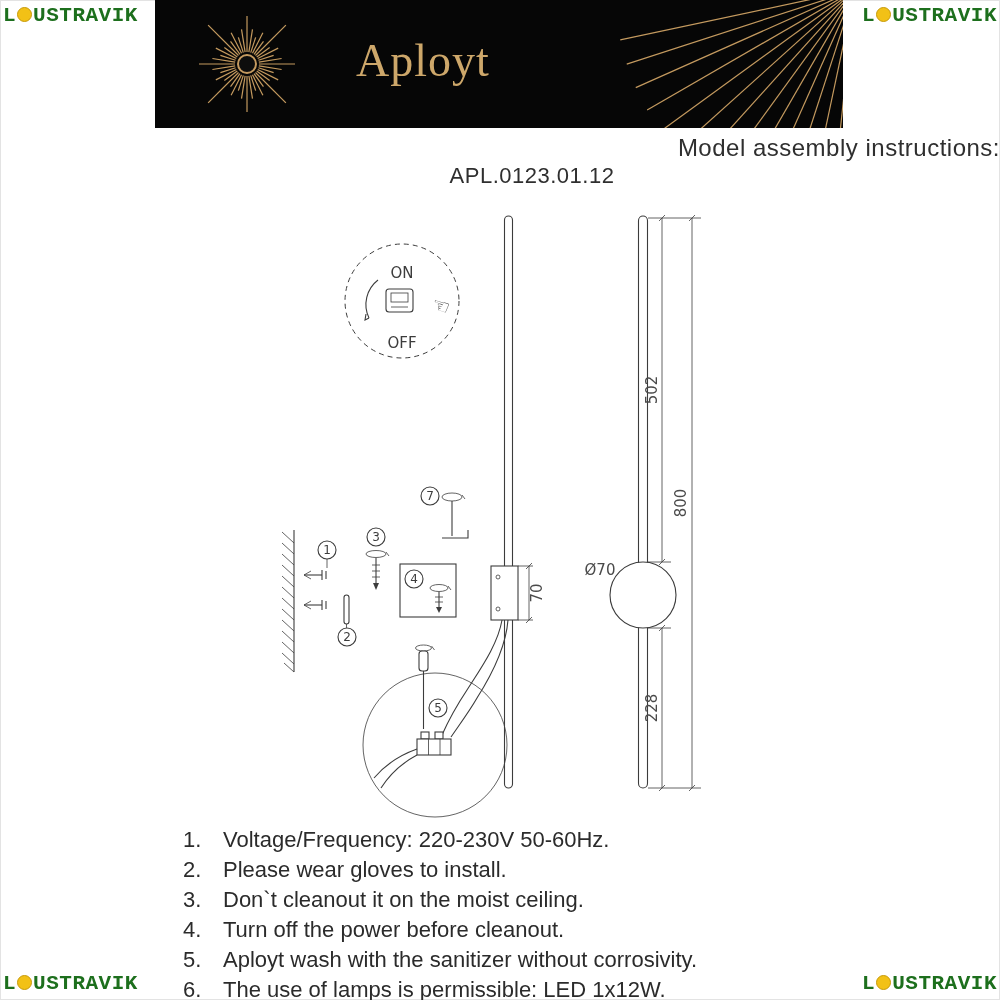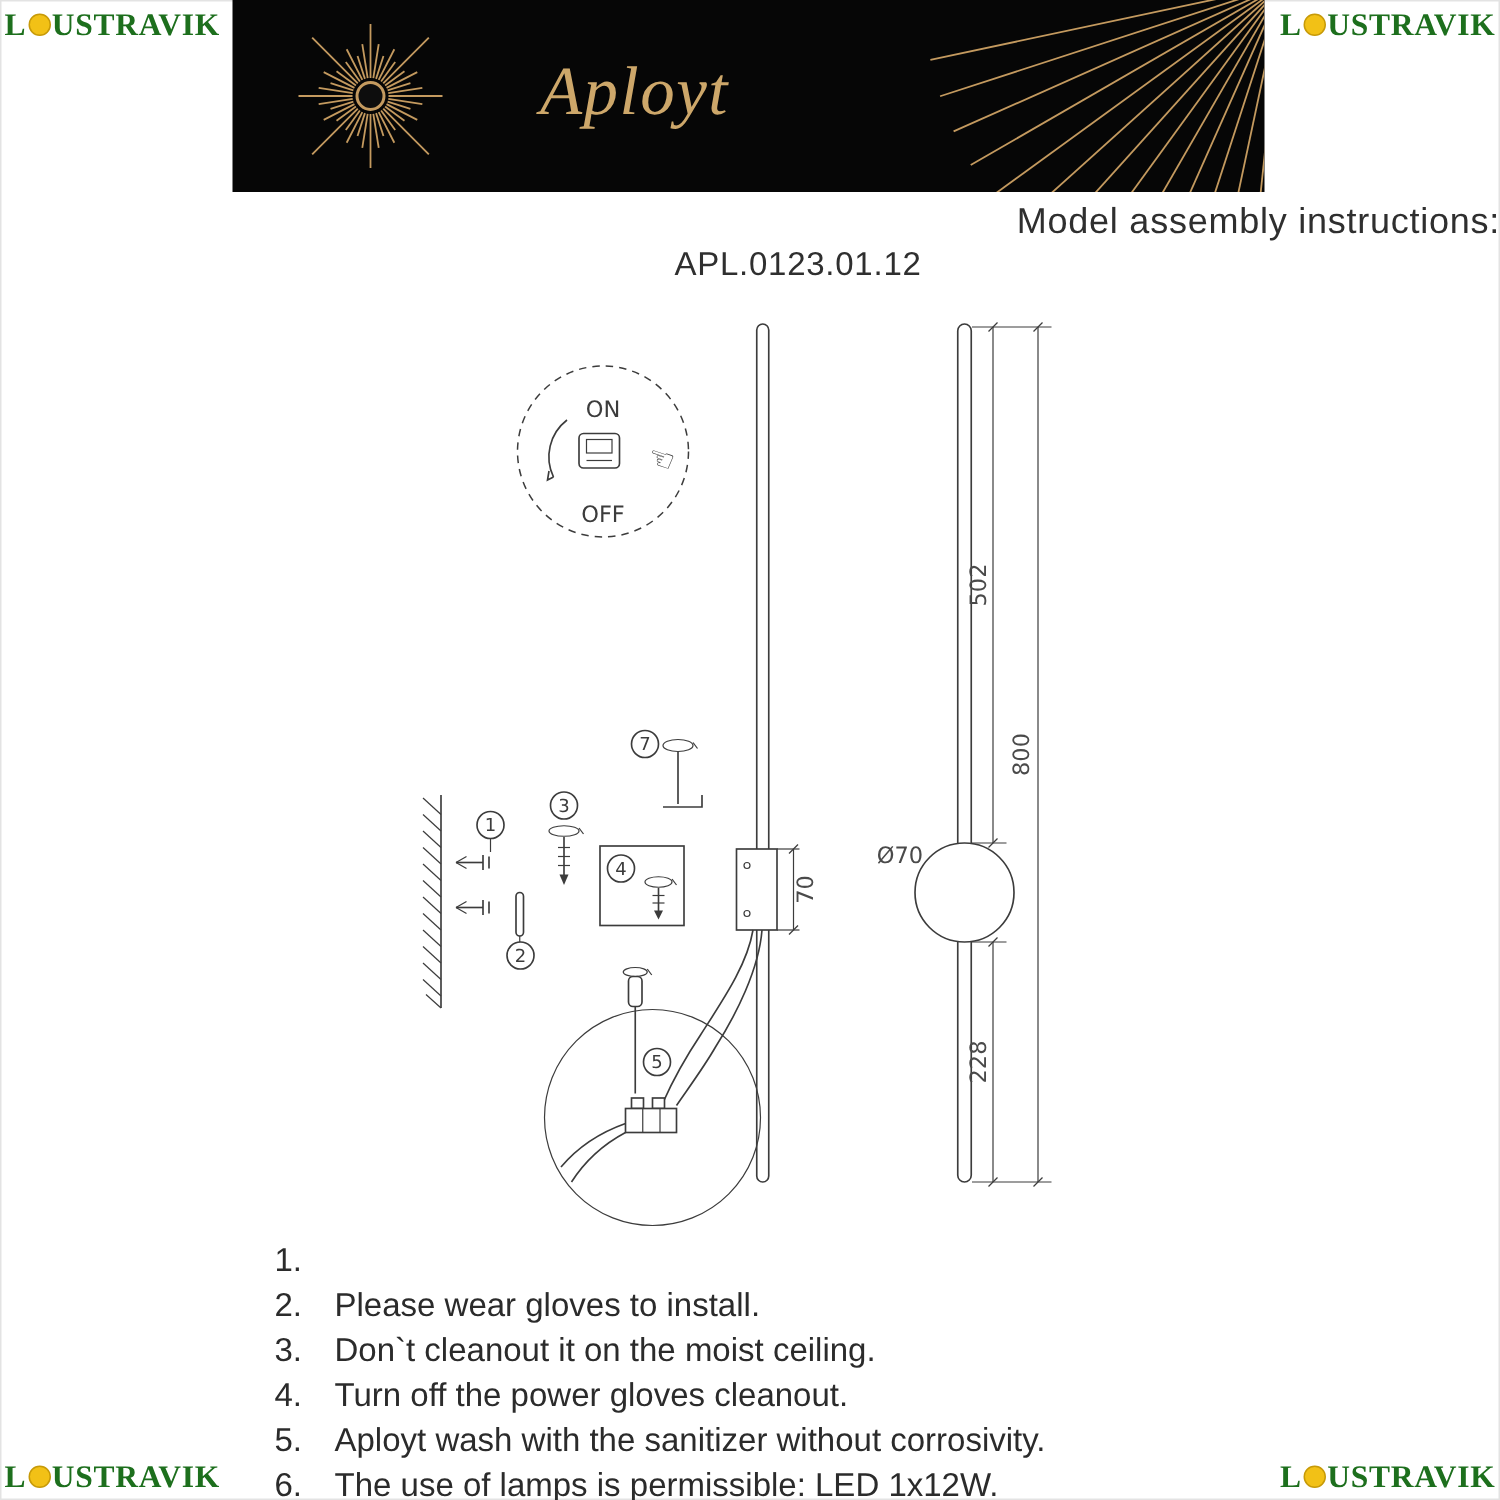--- a/index.html
+++ b/index.html
@@ -1,29 +1,29 @@
 <!DOCTYPE html>
 <html><head>
 <meta charset="utf-8">
 <style>
   html,body{margin:0;padding:0;}
   body{width:1000px;height:1000px;background:#fff;font-family:"Liberation Sans",sans-serif;}
   .page{position:relative;width:1000px;height:1000px;background:#fff;overflow:hidden;box-shadow:inset 0 0 0 1px #e3e3e3;}
 
   
-  .wm{position:absolute;font-family:Liberation Serif, serif;font-weight:bold;font-size:21px;color:#1d6f1d;letter-spacing:.5px;white-space:nowrap;}
+  .wm{position:absolute;font-family:Liberation Mono, monospace;font-weight:bold;font-size:21px;color:#1d6f1d;letter-spacing:.5px;white-space:nowrap;}
   .wm .bulb{display:inline-block;width:13px;height:13px;background:#f2c116;border:1px solid #c79a08;border-radius:50%;vertical-align:-1px;margin:0 1px;}
   .wm-tl{top:4px;left:3px;} .wm-tr{top:4px;right:3px;}
   .wm-bl{top:972px;left:3px;} .wm-br{top:972px;right:3px;}
 
   
   .banner{position:absolute;left:155px;top:0;width:688px;height:128px;background:#060606;overflow:hidden;}
   .banner svg{position:absolute;left:0;top:0;}
   #sunburst line,#rayfan line{stroke:#c49a5f;stroke-width:1.2;}
-  .brand{position:absolute;left:168px;top:34px;width:200px;text-align:center;font-family:"Liberation Serif",serif;font-style:italic;font-size:46px;color:#cda76a;letter-spacing:1px;}
+  .brand{position:absolute;left:168px;top:34px;width:200px;text-align:center;font-family:"Liberation Serif",serif;font-size:46px;color:#cda76a;letter-spacing:1px;}
 
   
   .title{position:absolute;left:0;top:134px;width:1000px;text-align:right;font-size:24px;color:#2f2f2f;letter-spacing:.5px;}
   .model{position:absolute;left:0;top:163px;width:1000px;text-align:center;font-size:22px;color:#2f2f2f;letter-spacing:.5px;margin-left:32px;}
 
   
   .diagram{position:absolute;left:180px;top:198px;}
   .d-line{stroke:#3c3c3c;stroke-width:1.1;fill:none;}
   .d-thin{stroke:#3c3c3c;stroke-width:.8;fill:none;}
   .d-white{fill:#fff;stroke:#3c3c3c;stroke-width:1.1;}
@@ -279,32 +279,33 @@
         <line x1="509" y1="23" x2="515" y2="17" class="d-thin"></line>
         <line x1="509" y1="593" x2="515" y2="587" class="d-thin"></line>
         <text x="506" y="305" text-anchor="middle" class="dim-txt" transform="rotate(-90 506 305)">800</text>
       </g>
     </g>
   </svg>
 
   <div class="ins">
     <div class="row">
         <span class="num">1.</span>
+        <span>Voltage/Frequency: 220-230V 50-60Hz.</span>
       </div>
     <div class="row">
         <span class="num">2.</span>
         <span>Please wear gloves to install.</span>
       </div>
     <div class="row">
         <span class="num">3.</span>
         <span>Don`t cleanout it on the moist ceiling.</span>
       </div>
     <div class="row">
         <span class="num">4.</span>
-        <span>Turn off the power gloves cleanout.</span>
+        <span>Turn off the power before cleanout.</span>
       </div>
     <div class="row">
         <span class="num">5.</span>
         <span>Aployt wash with the sanitizer without corrosivity.</span>
       </div>
     <div class="row">
         <span class="num">6.</span>
         <span>The use of lamps is permissible: LED 1x12W.</span>
       </div>
   </div>

